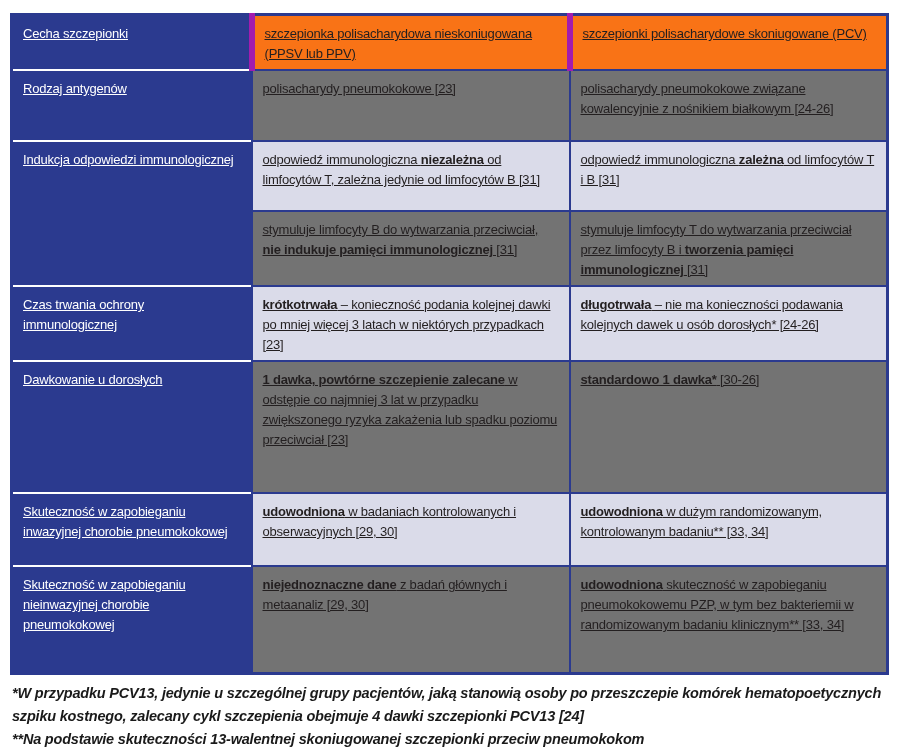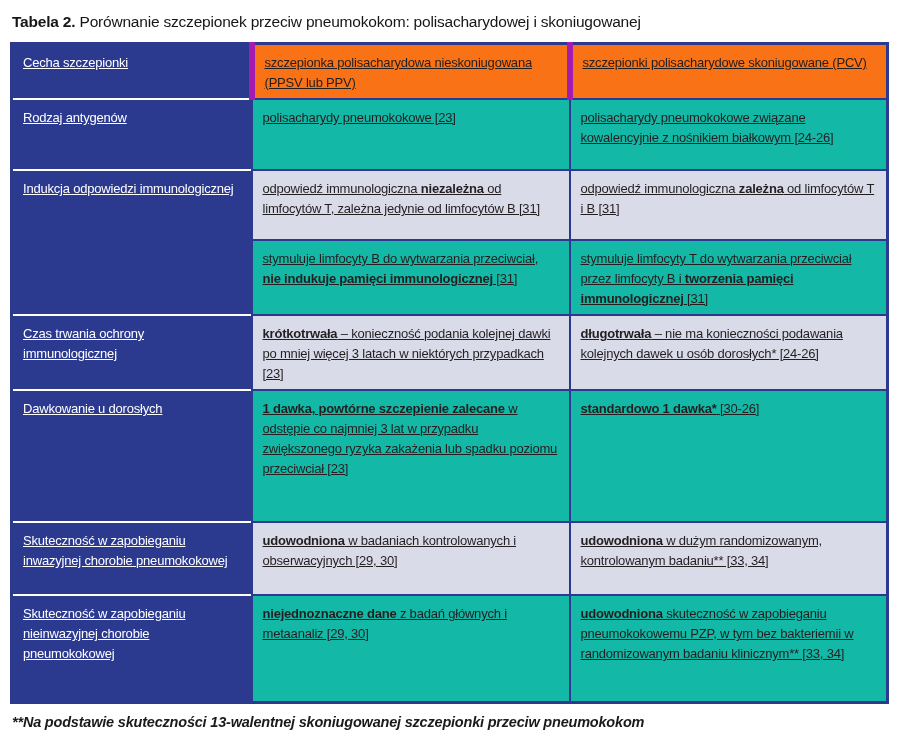--- a/index.html
+++ b/index.html
@@ -27,21 +27,21 @@
   }
   .lbl{
     background:#2b3a8f;color:#ffffff;
   }
   tbody td.lbl{border-top:2px solid #ffffff;}
   th.hdr{
     background:#f97316;font-weight:bold;color:#231f20;
     border-left:6px solid #a21caf;
   }
   tbody td.c{
-    background:#14b8a6;border-left:2px solid #2b3a8f;border-top:2px solid #2b3a8f;
+    background:#737373;border-left:2px solid #2b3a8f;border-top:2px solid #2b3a8f;
   }
   tbody td.c.lav{background:#dadbe9;}
   .bseg{font-weight:bold;}
 
   thead tr{height:52px;}
   tbody tr:nth-child(1){height:71px;}
   tbody tr:nth-child(2){height:70px;}
   tbody tr:nth-child(3){height:56px;}
   tbody tr:nth-child(4){height:74px;}
   tbody tr:nth-child(5){height:132px;}
@@ -53,21 +53,20 @@
     font-style:italic;font-weight:bold;
     font-size:14.5px;line-height:23px;letter-spacing:-0.2px;color:#1a1a1a;
     width:876px;
   }
 </style>
 </head>
 <body>
 
 <div class="page">
 
-  <div class="caption"><span class="cap-b">Tabela 2.</span><span> Porównanie szczepionek przeciw pneumokokom: polisacharydowej i skoniugowanej</span></div>
 
   <table class="cmp">
     <colgroup>
       <col style="width:240px">
       <col style="width:318px">
       <col style="width:318px">
     </colgroup>
     <thead>
       <tr>
         <th class="lbl">Cecha szczepionki</th>
@@ -107,17 +106,18 @@
         </tr>
         <tr>
           <td class="lbl" rowspan="1">Skuteczność w zapobieganiu nieinwazyjnej chorobie pneumokokowej</td>
           <td class="c"><span class="bseg">niejednoznaczne dane</span><span> z badań głównych i metaanaliz [29, 30]</span></td>
           <td class="c"><span class="bseg">udowodniona</span><span> skuteczność w zapobieganiu pneumokokowemu PZP, w tym bez bakteriemii w randomizowanym badaniu klinicznym** [33, 34]</span></td>
         </tr>
       </tbody>
   </table>
 
   <div class="footnotes">
+    <div>*W przypadku PCV13, jedynie u szczególnej grupy pacjentów, jaką stanowią osoby po przeszczepie komórek hematopoetycznych szpiku kostnego, zalecany cykl szczepienia obejmuje 4 dawki szczepionki PCV13 [24]</div>
     <div>**Na podstawie skuteczności 13-walentnej skoniugowanej szczepionki przeciw pneumokokom</div>
 
   </div>
 
 </div>
 
 </body></html>

